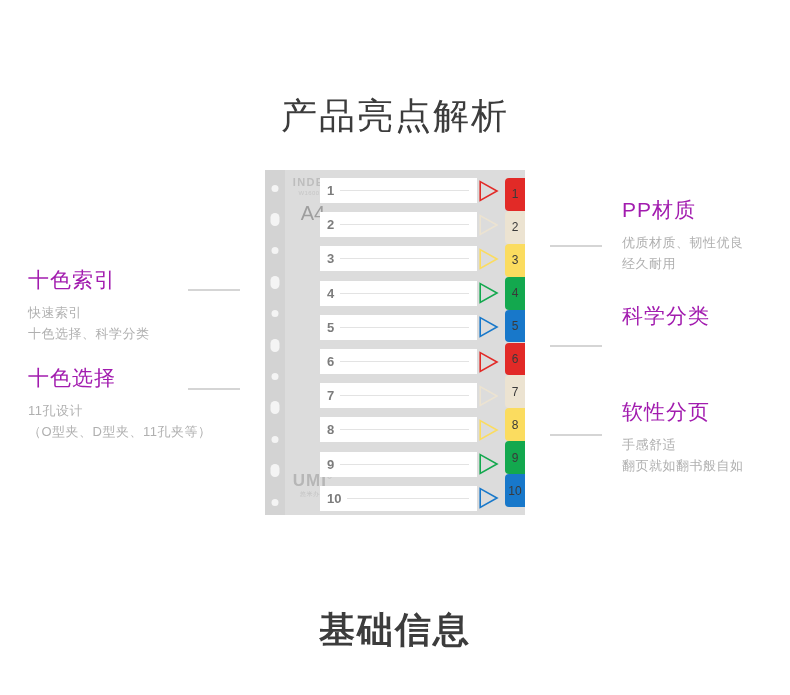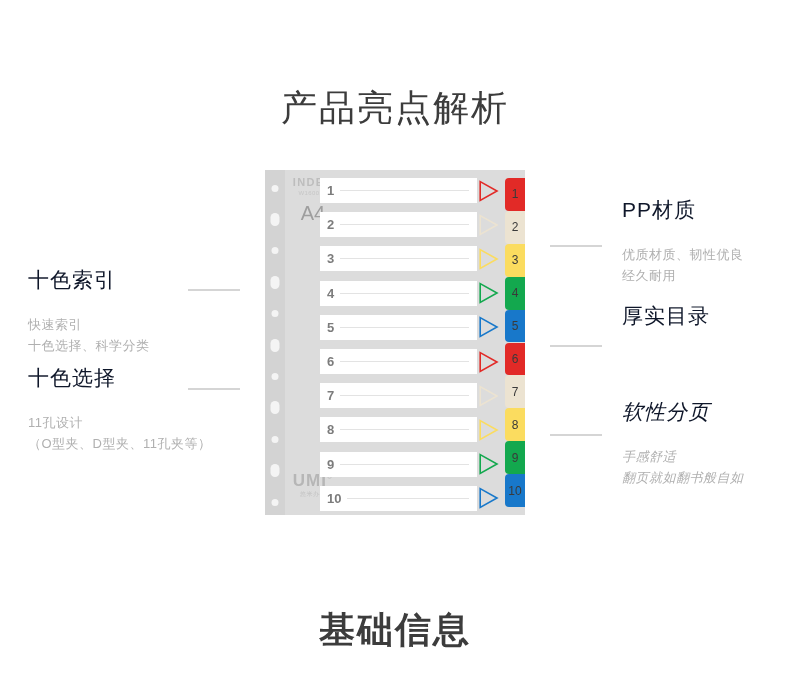--- a/index.html
+++ b/index.html
@@ -20,21 +20,21 @@
   .page-title {
     position: absolute;
     left: 0; right: 0;
     text-align: center;
     color: #3c3c3c;
     font-size: 36px;
     font-weight: 400;
     letter-spacing: 2px;
     white-space: nowrap;
   }
-  #title-top  { top: 84px; }
+  #title-top  { top: 92px; }
   #title-bottom { top: 606px; font-weight: bold; }
 
   
   .product {
     position: absolute;
     left: 265px;
     top: 170px;
     width: 260px;
     height: 345px;
     background: #dcdcdc;
@@ -187,32 +187,32 @@
     background: inherit;
     border-radius: 3px 0 0 3px;
     z-index: -1;
   }
   .tab span { position: relative; z-index: 1; }
 
   
   .feature { position: absolute; }
   .feature-title {
     font-size: 21px;
-    color: #0f172a;
+    color: #a21caf;
     line-height: 28px;
     white-space: nowrap;
     letter-spacing: 1px;
   }
   .feature-desc {
     font-size: 13px;
     color: #b0b0b0;
     line-height: 21px;
     white-space: nowrap;
     letter-spacing: .5px;
-    margin-top: 20px;
+    margin-top: 8px;
   }
   .feature.left { text-align: left; }
 
   .connector {
     position: absolute;
     height: 2px;
     background: #d5d5d5;
   }
 </style>
 </head>
@@ -398,24 +398,24 @@
 
 <div class="feature" id="feat-right-0" style="left:622px; top:196px;">
   <div class="feature-title">PP材质</div>
   <div class="feature-desc">
     <div>优质材质、韧性优良</div>
     <div>经久耐用</div>
   </div>
 </div>
 
 <div class="feature" id="feat-right-1" style="left:622px; top:302px;">
-  <div class="feature-title">厚实目录</div>
-</div>
-
-<div class="feature" id="feat-right-2" style="left:622px; top:398px;font-style:italic;">
+  <div class="feature-title">科学分类</div>
+</div>
+
+<div class="feature" id="feat-right-2" style="left:622px; top:398px;">
   <div class="feature-title">软性分页</div>
   <div class="feature-desc">
     <div>手感舒适</div>
     <div>翻页就如翻书般自如</div>
   </div>
 </div>
 
 <div class="page-title" id="title-bottom">基础信息</div>
 
 </body></html>

